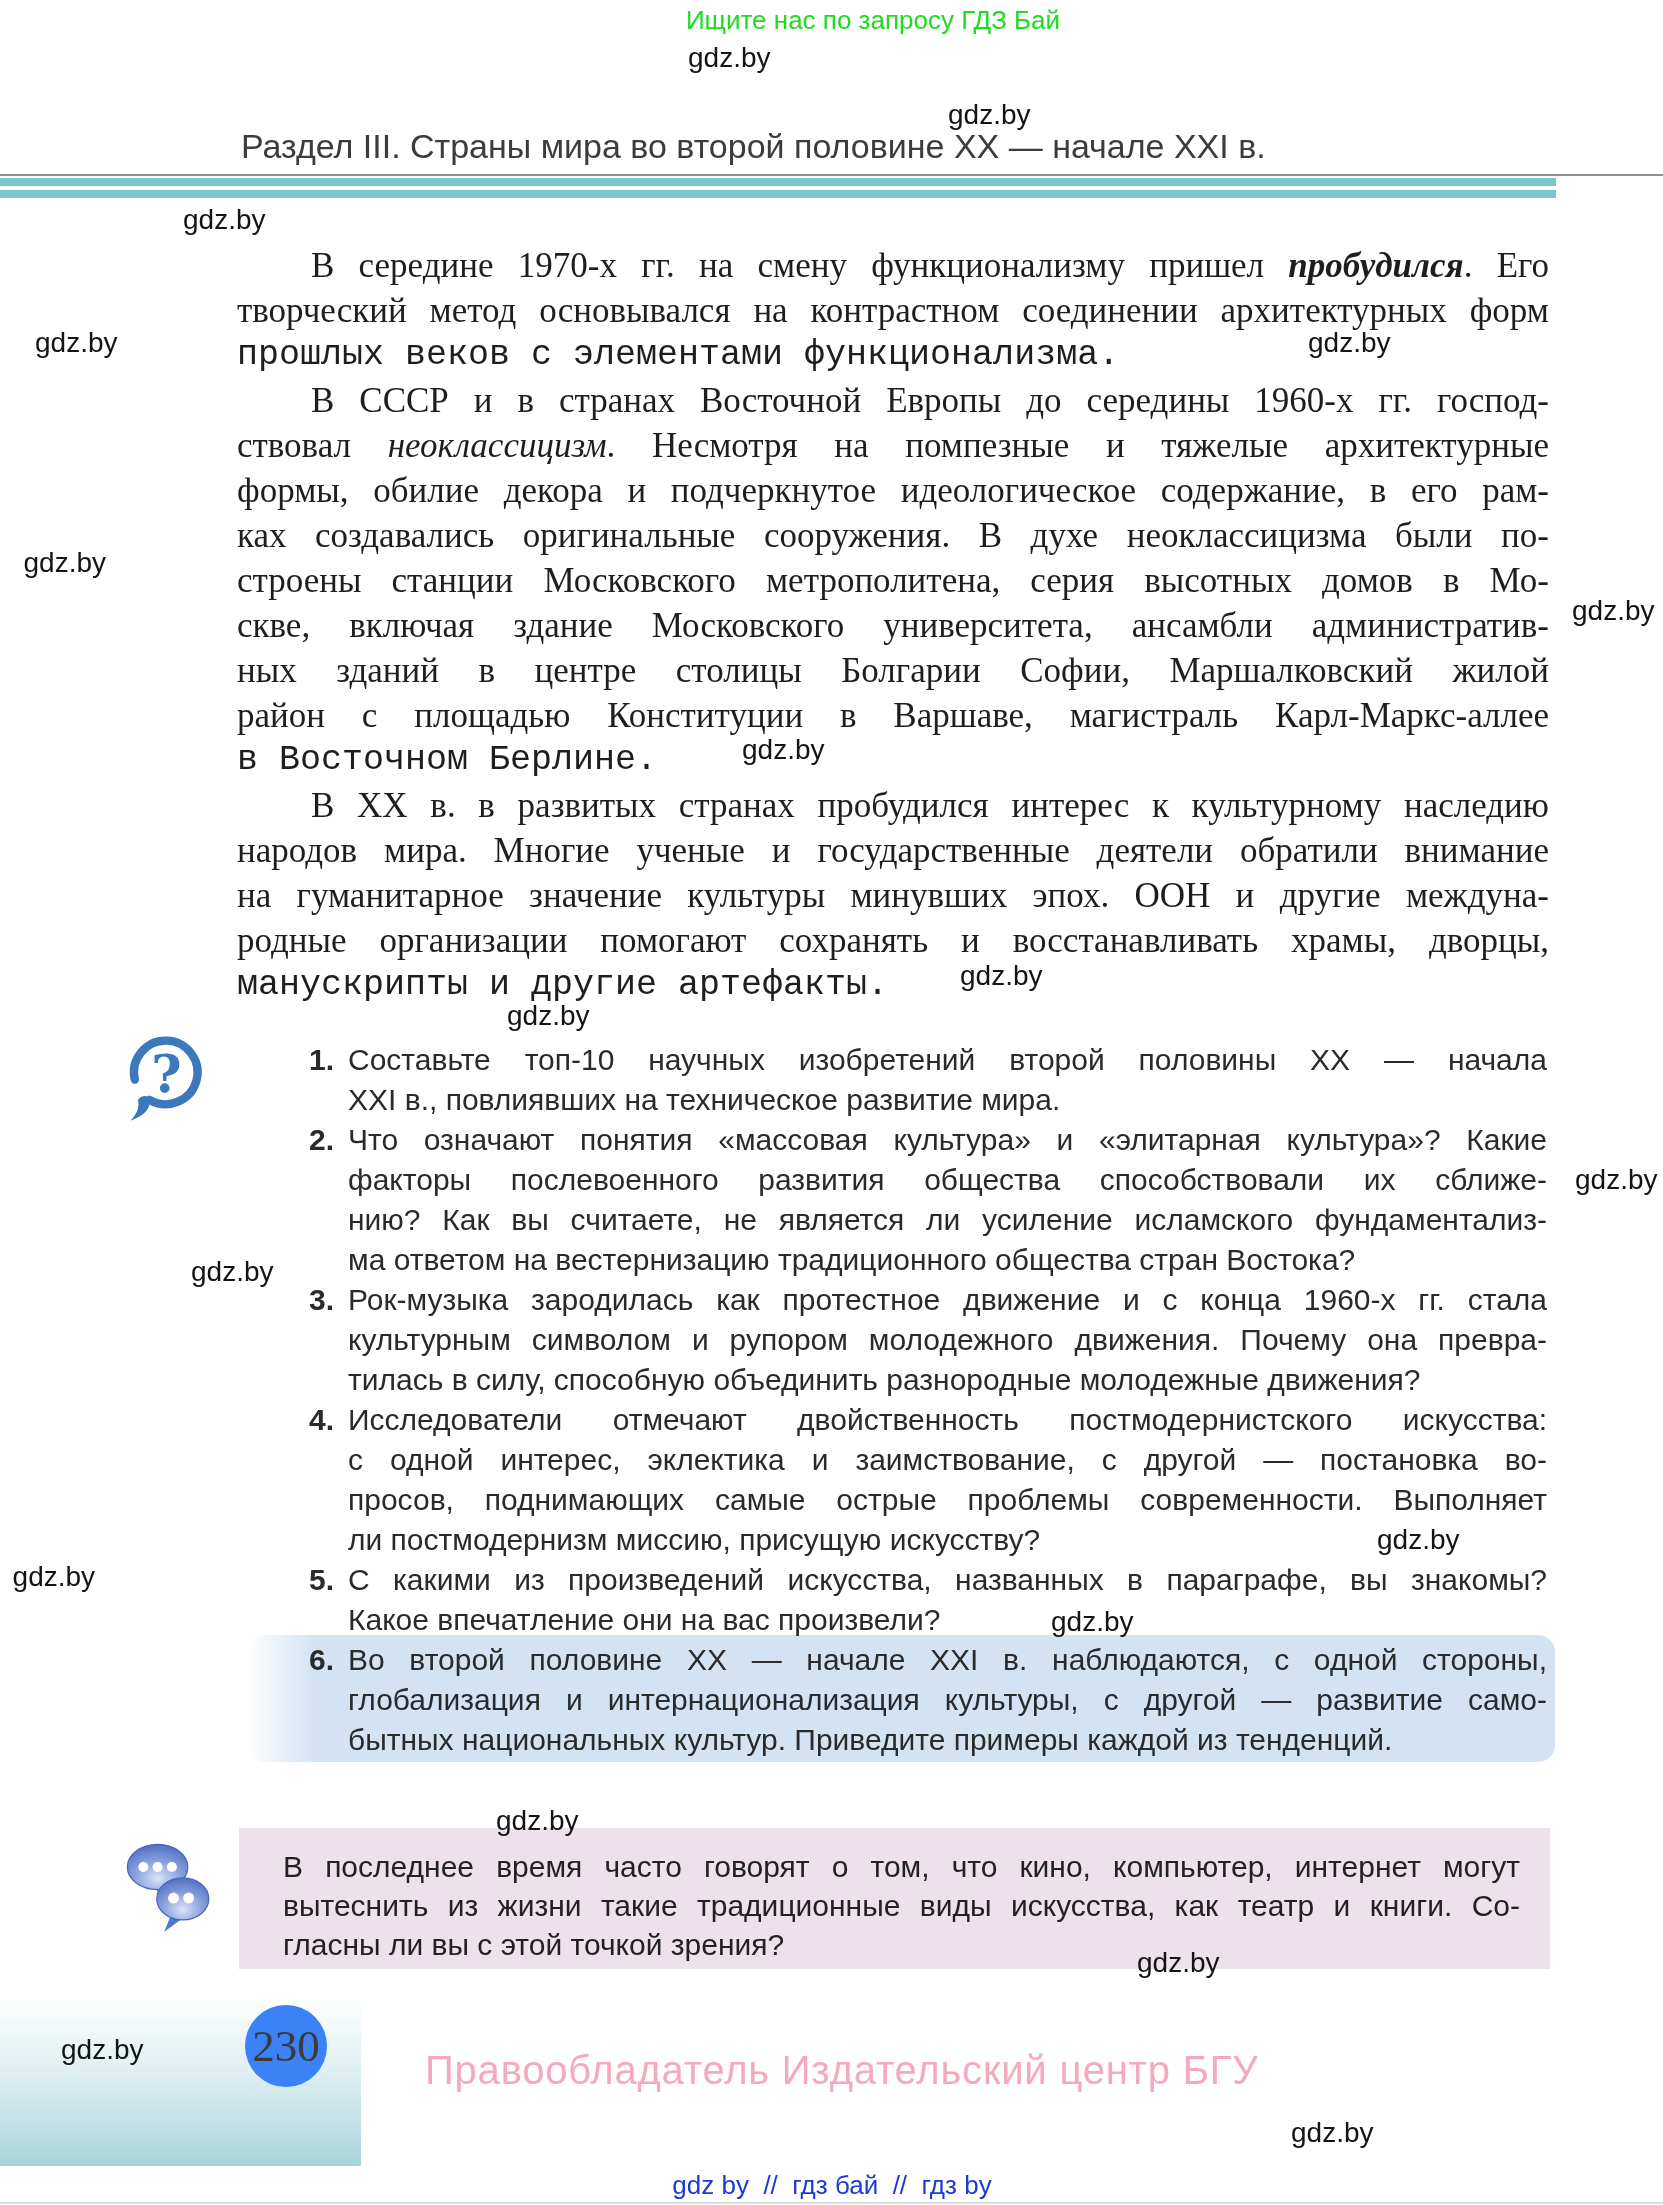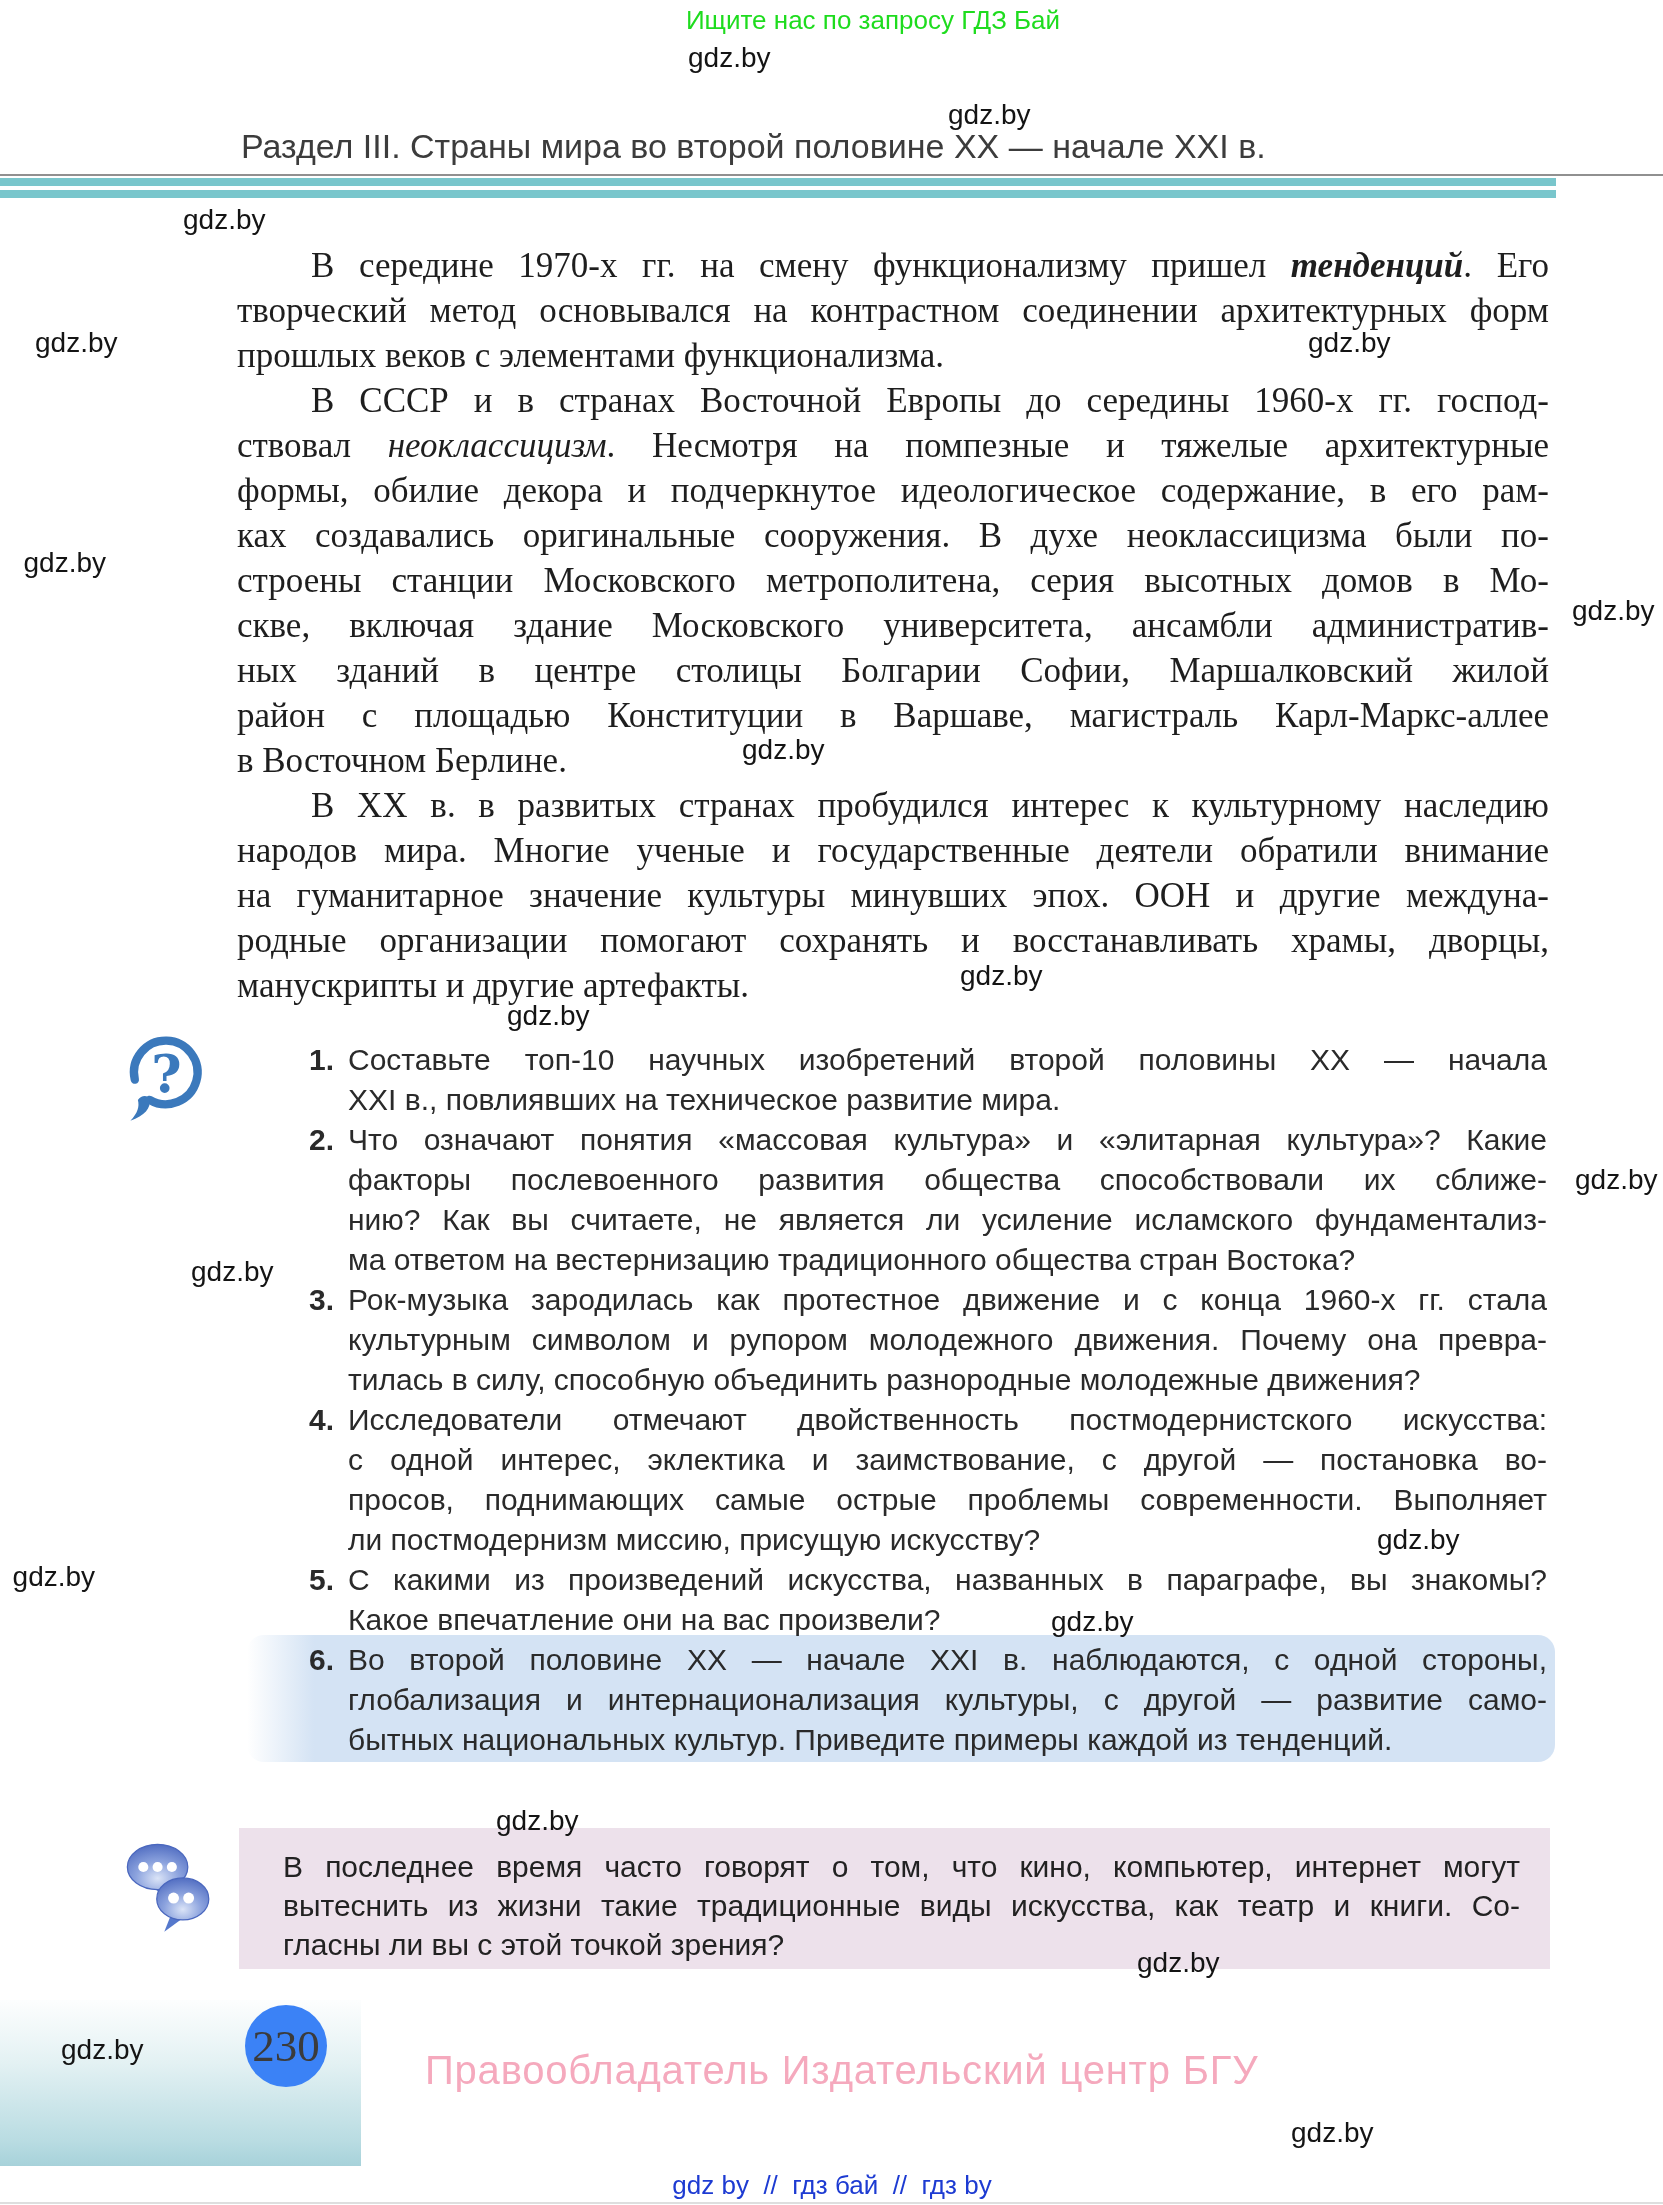--- a/index.html
+++ b/index.html
@@ -13,21 +13,21 @@
   #wm-layer{top:0;left:0;width:100%;height:100%;z-index:6;pointer-events:none;}
   .wm{position:absolute;font-family:"Liberation Sans",sans-serif;font-size:28px;color:#141414;}
   
   #header{left:241px;top:127px;font-family:"Liberation Sans",sans-serif;font-size:34px;color:#3c3c3c;white-space:nowrap;}
   #rule-gray{left:0;top:174px;width:1664px;height:1.7px;background:#909090;}
   .teal{left:0;width:1556px;height:7.5px;background:#79c6cc;}
   #teal1{top:178px;} #teal2{top:190px;}
   
   #body-text{left:237px;top:243px;width:1312px;font-size:35px;z-index:2;}
   .bline{height:45px;line-height:45px;text-align:justify;text-align-last:justify;white-space:normal;}
-  .bline.last{text-align-last:left;}
+  .bline.last{text-align-last:left;font-family:Liberation Mono, monospace;}
   .bline.ind{text-indent:74px;}
   .i{font-style:italic;} .bi{font-style:italic;font-weight:bold;}
   
   #questions{left:348px;top:1040px;width:1199px;font-family:"Liberation Sans",sans-serif;
              font-size:30px;color:#2a2a2a;z-index:3;}
   .q{position:relative;}
   .qnum{position:absolute;left:-39px;top:0;height:40px;line-height:40px;font-weight:bold;}
   .qline{height:40px;line-height:40px;text-align:justify;text-align-last:justify;}
   .qline.last{text-align-last:left;}
   #q6-highlight{left:247px;top:1635px;width:1308px;height:127px;border-radius:17px;z-index:1;
@@ -57,21 +57,21 @@
 <div id="page">
 
   <div id="promo" class="abs">Ищите нас по запросу ГДЗ Бай</div>
 
   <div id="header" class="abs">Раздел III. Страны мира во второй половине XX — начале XXI в.</div>
   <div id="rule-gray" class="abs"></div>
   <div id="teal1" class="abs teal"></div>
   <div id="teal2" class="abs teal"></div>
 
   <div id="body-text" class="abs">
-      <div class="bline ind"><span>В середине 1970-х гг. на смену функционализму пришел </span><span class="bi">тенденций</span><span>. Его</span></div>
+      <div class="bline ind"><span>В середине 1970-х гг. на смену функционализму пришел </span><span class="bi">пробудился</span><span>. Его</span></div>
       <div class="bline"><span>творческий метод основывался на контрастном соединении архитектурных форм</span></div>
       <div class="bline last"><span>прошлых веков с элементами функционализма.</span></div>
       <div class="bline ind"><span>В СССР и в странах Восточной Европы до середины 1960-х гг. господ-</span></div>
       <div class="bline"><span>ствовал </span><span class="i">неоклассицизм</span><span>. Несмотря на помпезные и тяжелые архитектурные</span></div>
       <div class="bline"><span>формы, обилие декора и подчеркнутое идеологическое содержание, в его рам-</span></div>
       <div class="bline"><span>ках создавались оригинальные сооружения. В духе неоклассицизма были по-</span></div>
       <div class="bline"><span>строены станции Московского метрополитена, серия высотных домов в Мо-</span></div>
       <div class="bline"><span>скве, включая здание Московского университета, ансамбли административ-</span></div>
       <div class="bline"><span>ных зданий в центре столицы Болгарии Софии, Маршалковский жилой</span></div>
       <div class="bline"><span>район с площадью Конституции в Варшаве, магистраль Карл-Маркс-аллее</span></div>

